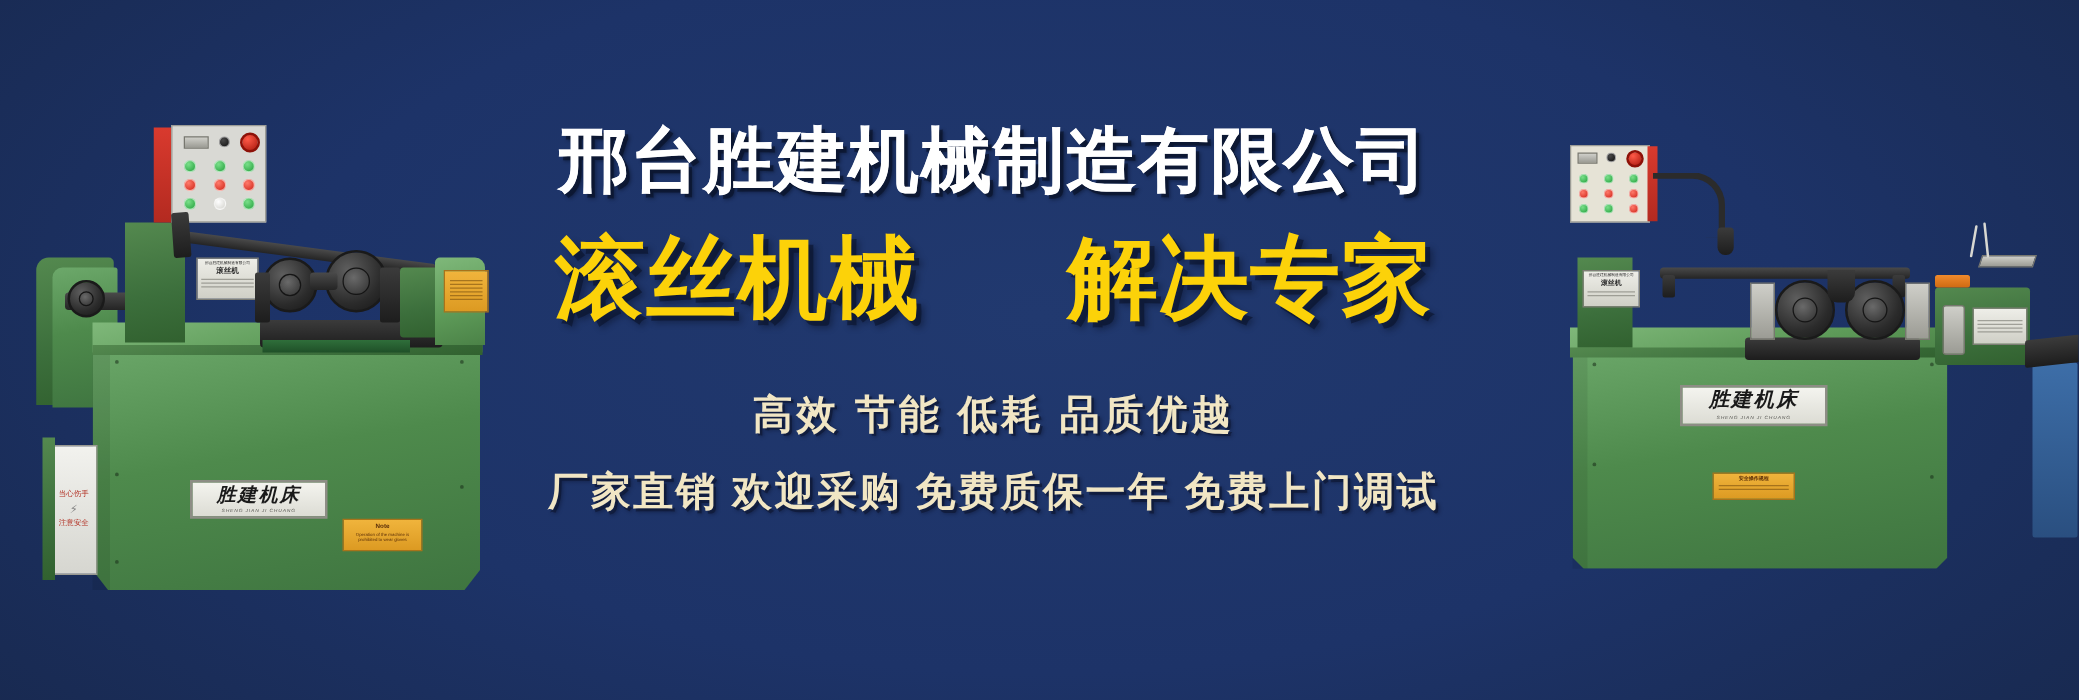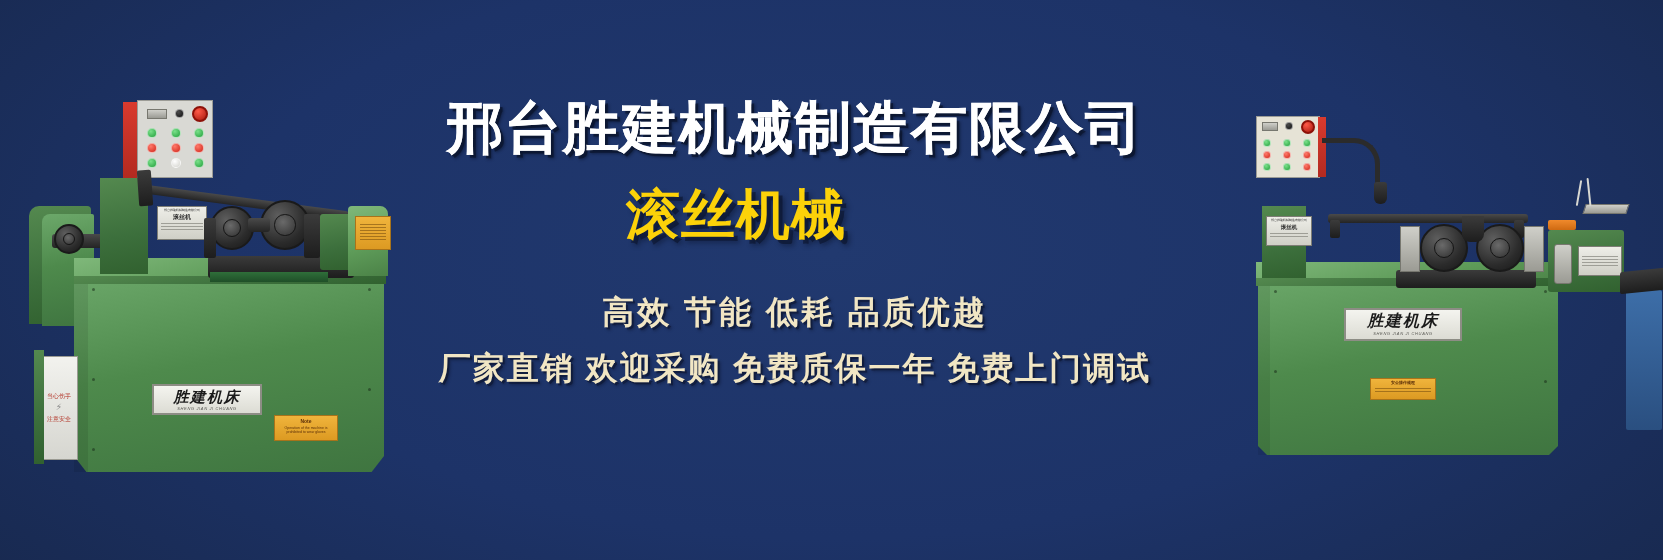--- a/index.html
+++ b/index.html
@@ -46,41 +46,41 @@
 
   .headline{
     margin-top:30px;
     display:flex;
     align-items:center;
     justify-content:center;
     width:100%;
     white-space:nowrap;
   }
   .headline-part{
-    font-size:54px;
+    font-size:72px;
     font-weight:bold;
     color:#fcd209;
     letter-spacing:1px;
     line-height:1.05;
     text-shadow:
       4px 4px 0 rgba(10,16,38,.55),
       6px 6px 5px rgba(5,10,26,.40);
   }
   .headline-gap{ width:118px; flex:0 0 auto; }
 
   .sub-line{
     color:#f1e6c4;
     font-weight:bold;
     white-space:nowrap;
     text-shadow:
       2px 2px 0 rgba(10,16,38,.5),
       3px 3px 3px rgba(5,10,26,.35);
   }
   .sub-line.one{ font-size:32px; margin-top:48px; letter-spacing:3px; }
-  .sub-line.two{ font-size:32px; margin-top:12px; letter-spacing:2px; }
+  .sub-line.two{ font-size:32px; margin-top:18px; letter-spacing:2px; }
 
   
   .machine{ position:absolute; z-index:2; }
   .body-green{ position:absolute; background:linear-gradient(170deg,#6ca86a 0%,#4e8a4c 45%,#3f7540 100%); }
   .body-green.dark{ background:linear-gradient(170deg,#54894f 0%,#3c6f3c 60%,#31612f 100%); }
   .body-green.light{ background:linear-gradient(165deg,#7fb87a 0%,#5d9a58 60%,#4b8247 100%); }
   .shadow-edge{ position:absolute; background:rgba(0,0,0,.17); }
 
   .panel-box{ position:absolute; background:#d9d9d4; border:1px solid #9c9c96; }
   .panel-red{ position:absolute; background:linear-gradient(180deg,#d93a2e,#b32a20); }
@@ -361,20 +361,21 @@
     <div class="bolt" style="left:296px; top:260px;"></div>
   </div>
 
   <div class="copy">
 
     <h1 class="company-title">邢台胜建机械制造有限公司</h1>
 
     <div class="headline">
       <span class="headline-part">滚丝机械</span>
       <span class="headline-gap"></span>
+      <span class="headline-part">解决专家</span>
     </div>
 
     <div class="sub-line one">高效  节能  低耗  品质优越</div>
 
     <div class="sub-line two">厂家直销  欢迎采购  免费质保一年  免费上门调试</div>
   </div>
 
 </div>
 
 </body></html>

